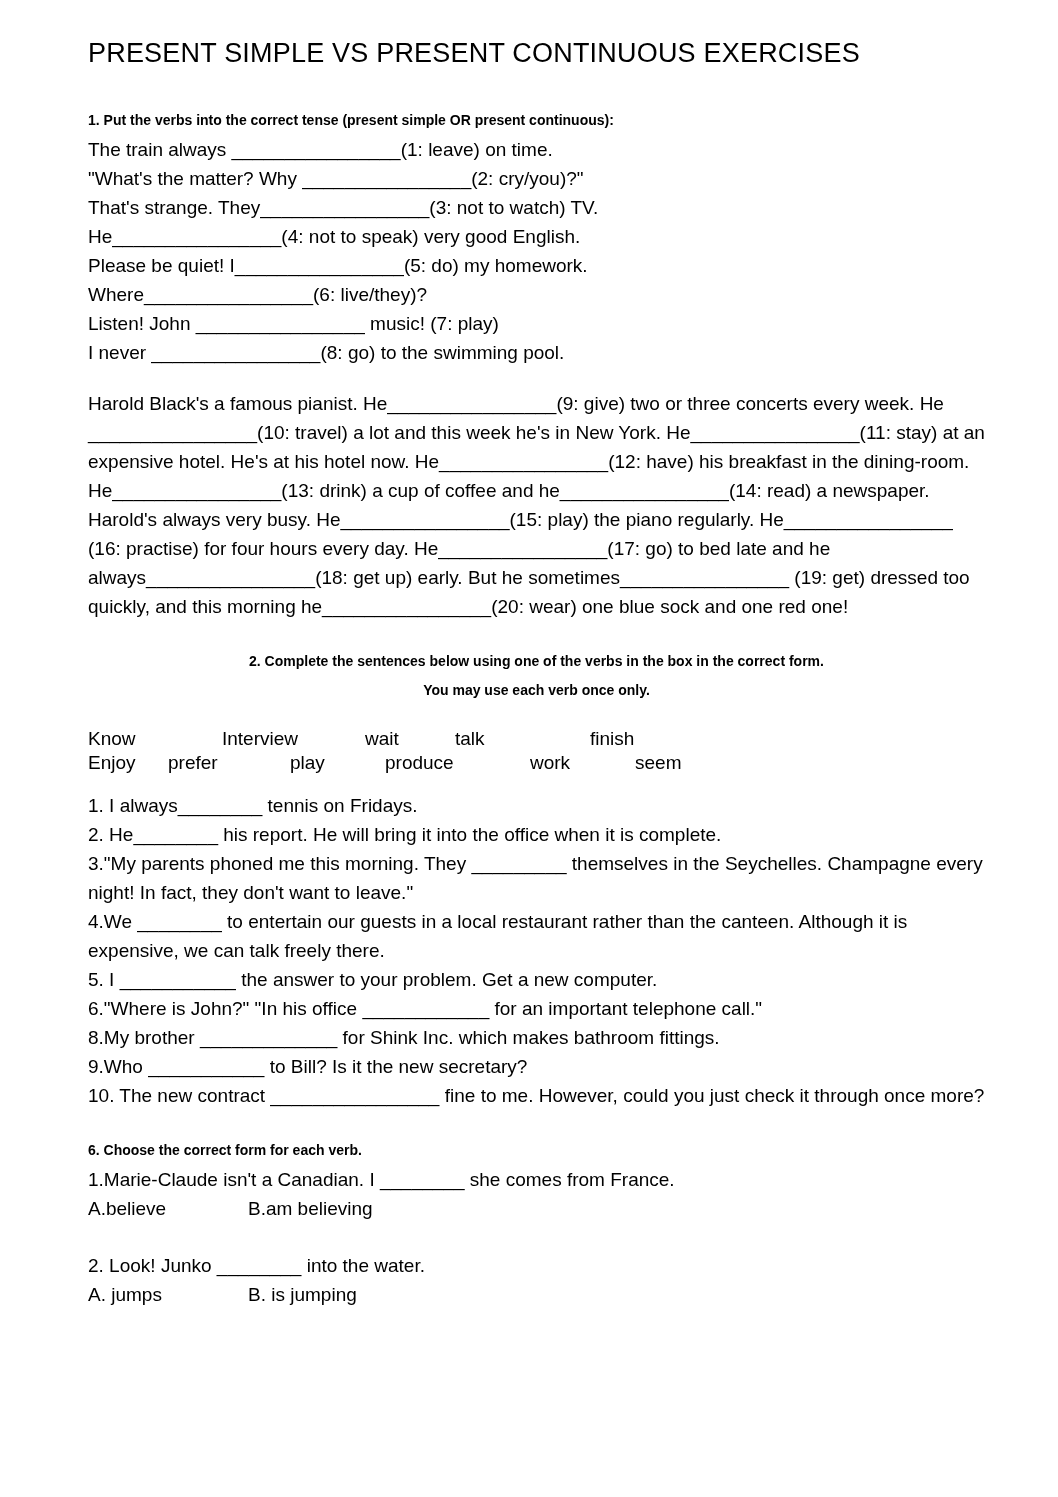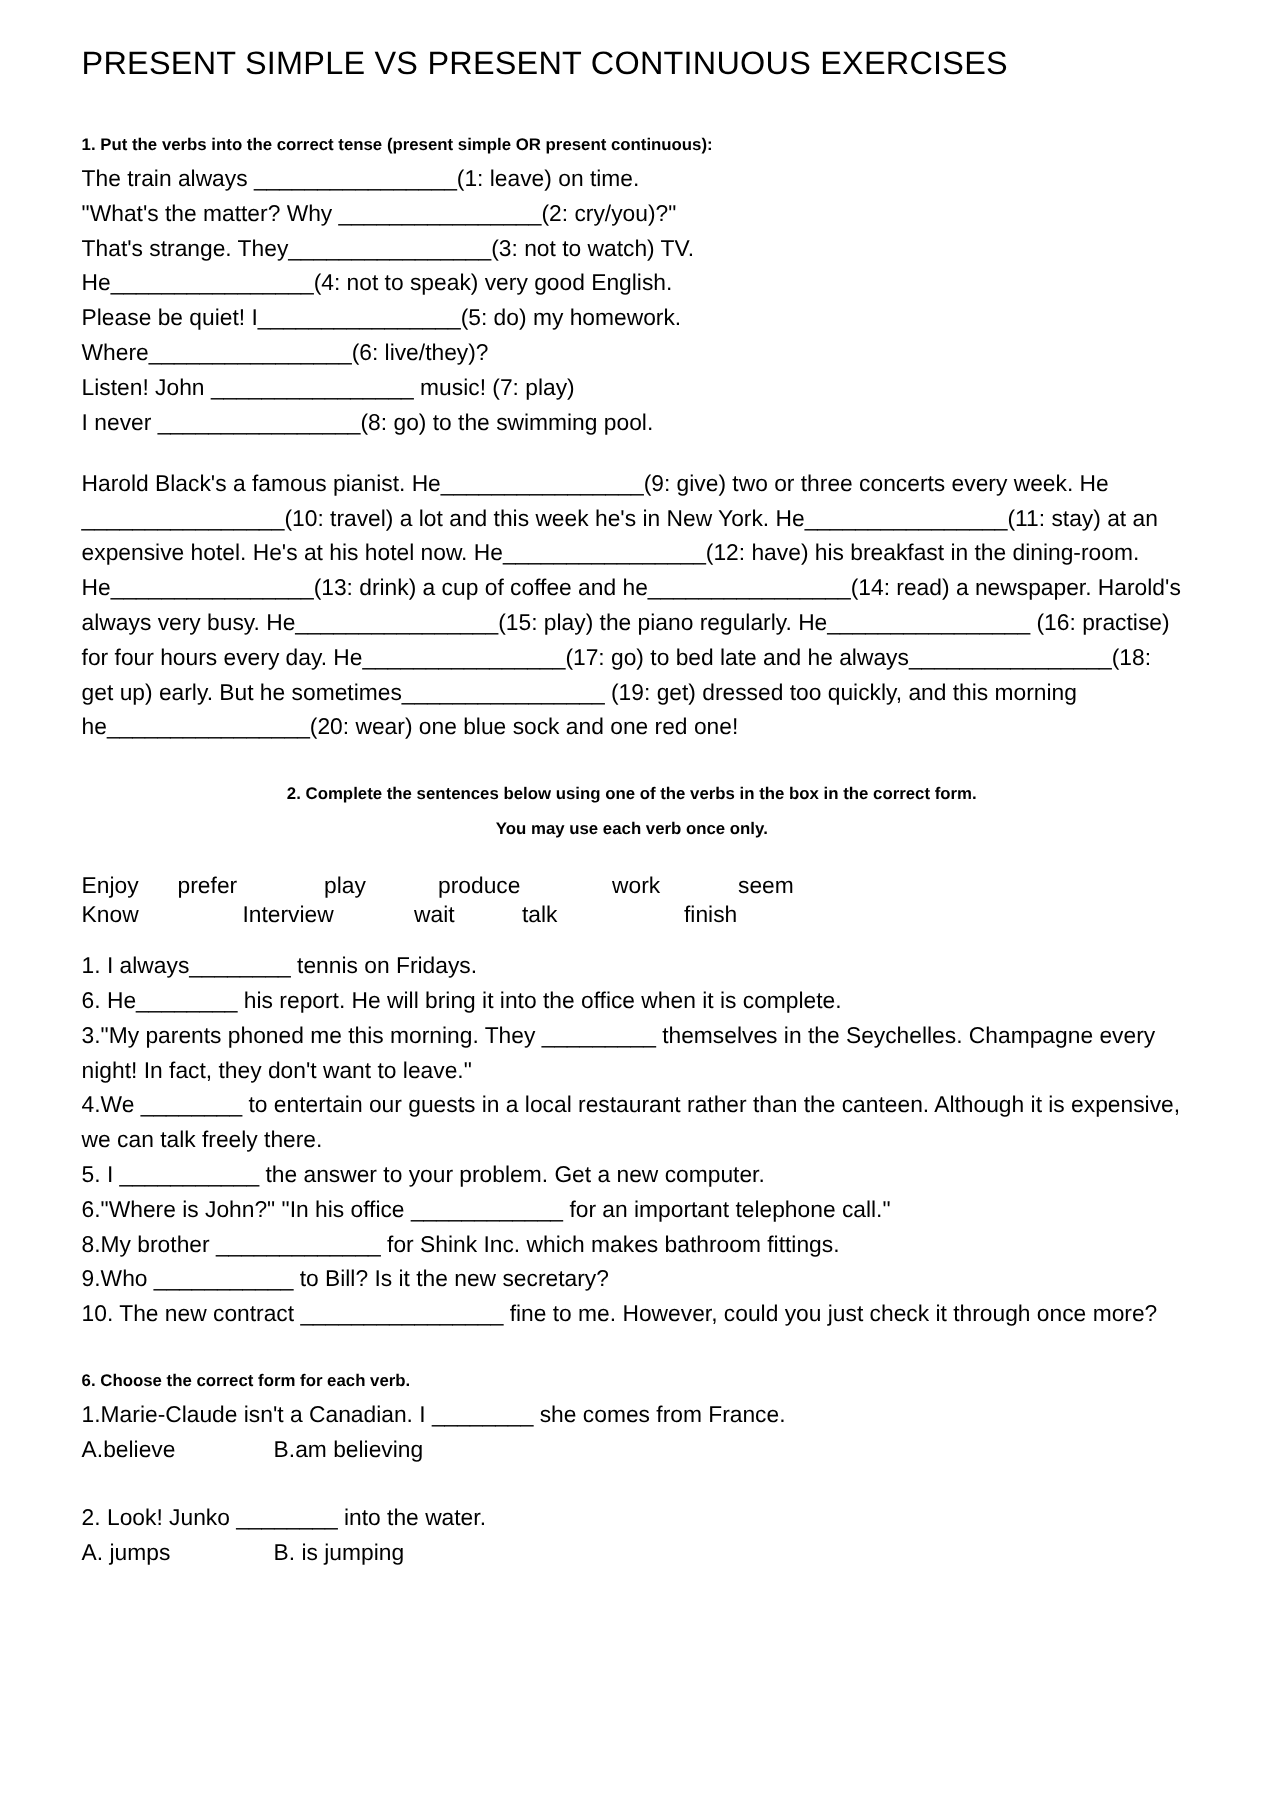--- a/index.html
+++ b/index.html
@@ -6,21 +6,21 @@
     margin: 0;
     padding: 0;
     background: #ffffff;
     color: #000000;
     font-family: "Liberation Sans", "DejaVu Sans", sans-serif;
   }
   .page {
     width: 1058px;
     min-height: 1497px;
     box-sizing: border-box;
-    padding: 36px 73px 40px 68px;
+    padding: 36px 73px 40px 88px;
     background: #ffffff;
   }
   .title {
     font-size: 27px;
     font-weight: 400;
     line-height: 34px;
     margin: 0;
     letter-spacing: 0.2px;
   }
   .heading {
@@ -82,40 +82,40 @@
     <p class="para">Harold Black's a famous pianist. He________________(9: give) two or three concerts every week. He ________________(10: travel) a lot and this week he's in New York. He________________(11: stay) at an expensive hotel. He's at his hotel now. He________________(12: have) his breakfast in the dining-room. He________________(13: drink) a cup of coffee and he________________(14: read) a newspaper. Harold's always very busy. He________________(15: play) the piano regularly. He________________ (16: practise) for four hours every day. He________________(17: go) to bed late and he always________________(18: get up) early. But he sometimes________________ (19: get) dressed too quickly, and this morning he________________(20: wear) one blue sock and one red one!</p>
   </div>
 
   <div>
     <div class="heading heading-2">
       <div>2. Complete the sentences below using one of the verbs in the box in the correct form.</div>
       <div>You may use each verb once only.</div>
     </div>
 
     <div class="verb-box">
+      <div class="verb-row vr2">
+        <span>Know</span>
+        <span>Interview</span>
+        <span>wait</span>
+        <span>talk</span>
+        <span>finish</span>
+      </div>
       <div class="verb-row vr1">
         <span>Enjoy</span>
         <span>prefer</span>
         <span>play</span>
         <span>produce</span>
         <span>work</span>
         <span>seem</span>
       </div>
-      <div class="verb-row vr2">
-        <span>Know</span>
-        <span>Interview</span>
-        <span>wait</span>
-        <span>talk</span>
-        <span>finish</span>
-      </div>
     </div>
 
     <div class="items-block">
       <p class="item">1. I always________ tennis on Fridays.</p>
-      <p class="item">6. He________ his report. He will bring it into the office when it is complete.</p>
+      <p class="item">2. He________ his report. He will bring it into the office when it is complete.</p>
       <p class="item">3."My parents phoned me this morning. They _________ themselves in the Seychelles. Champagne every night! In fact, they don't want to leave."</p>
       <p class="item">4.We ________ to entertain our guests in a local restaurant rather than the canteen. Although it is expensive, we can talk freely there.</p>
       <p class="item">5. I ___________ the answer to your problem. Get a new computer.</p>
       <p class="item">6."Where is John?" "In his office ____________ for an important telephone call."</p>
       <p class="item">8.My brother _____________ for Shink Inc. which makes bathroom fittings.</p>
       <p class="item">9.Who ___________ to Bill? Is it the new secretary?</p>
       <p class="item">10. The new contract ________________ fine to me. However, could you just check it through once more?</p>
     </div>
   </div>
 

